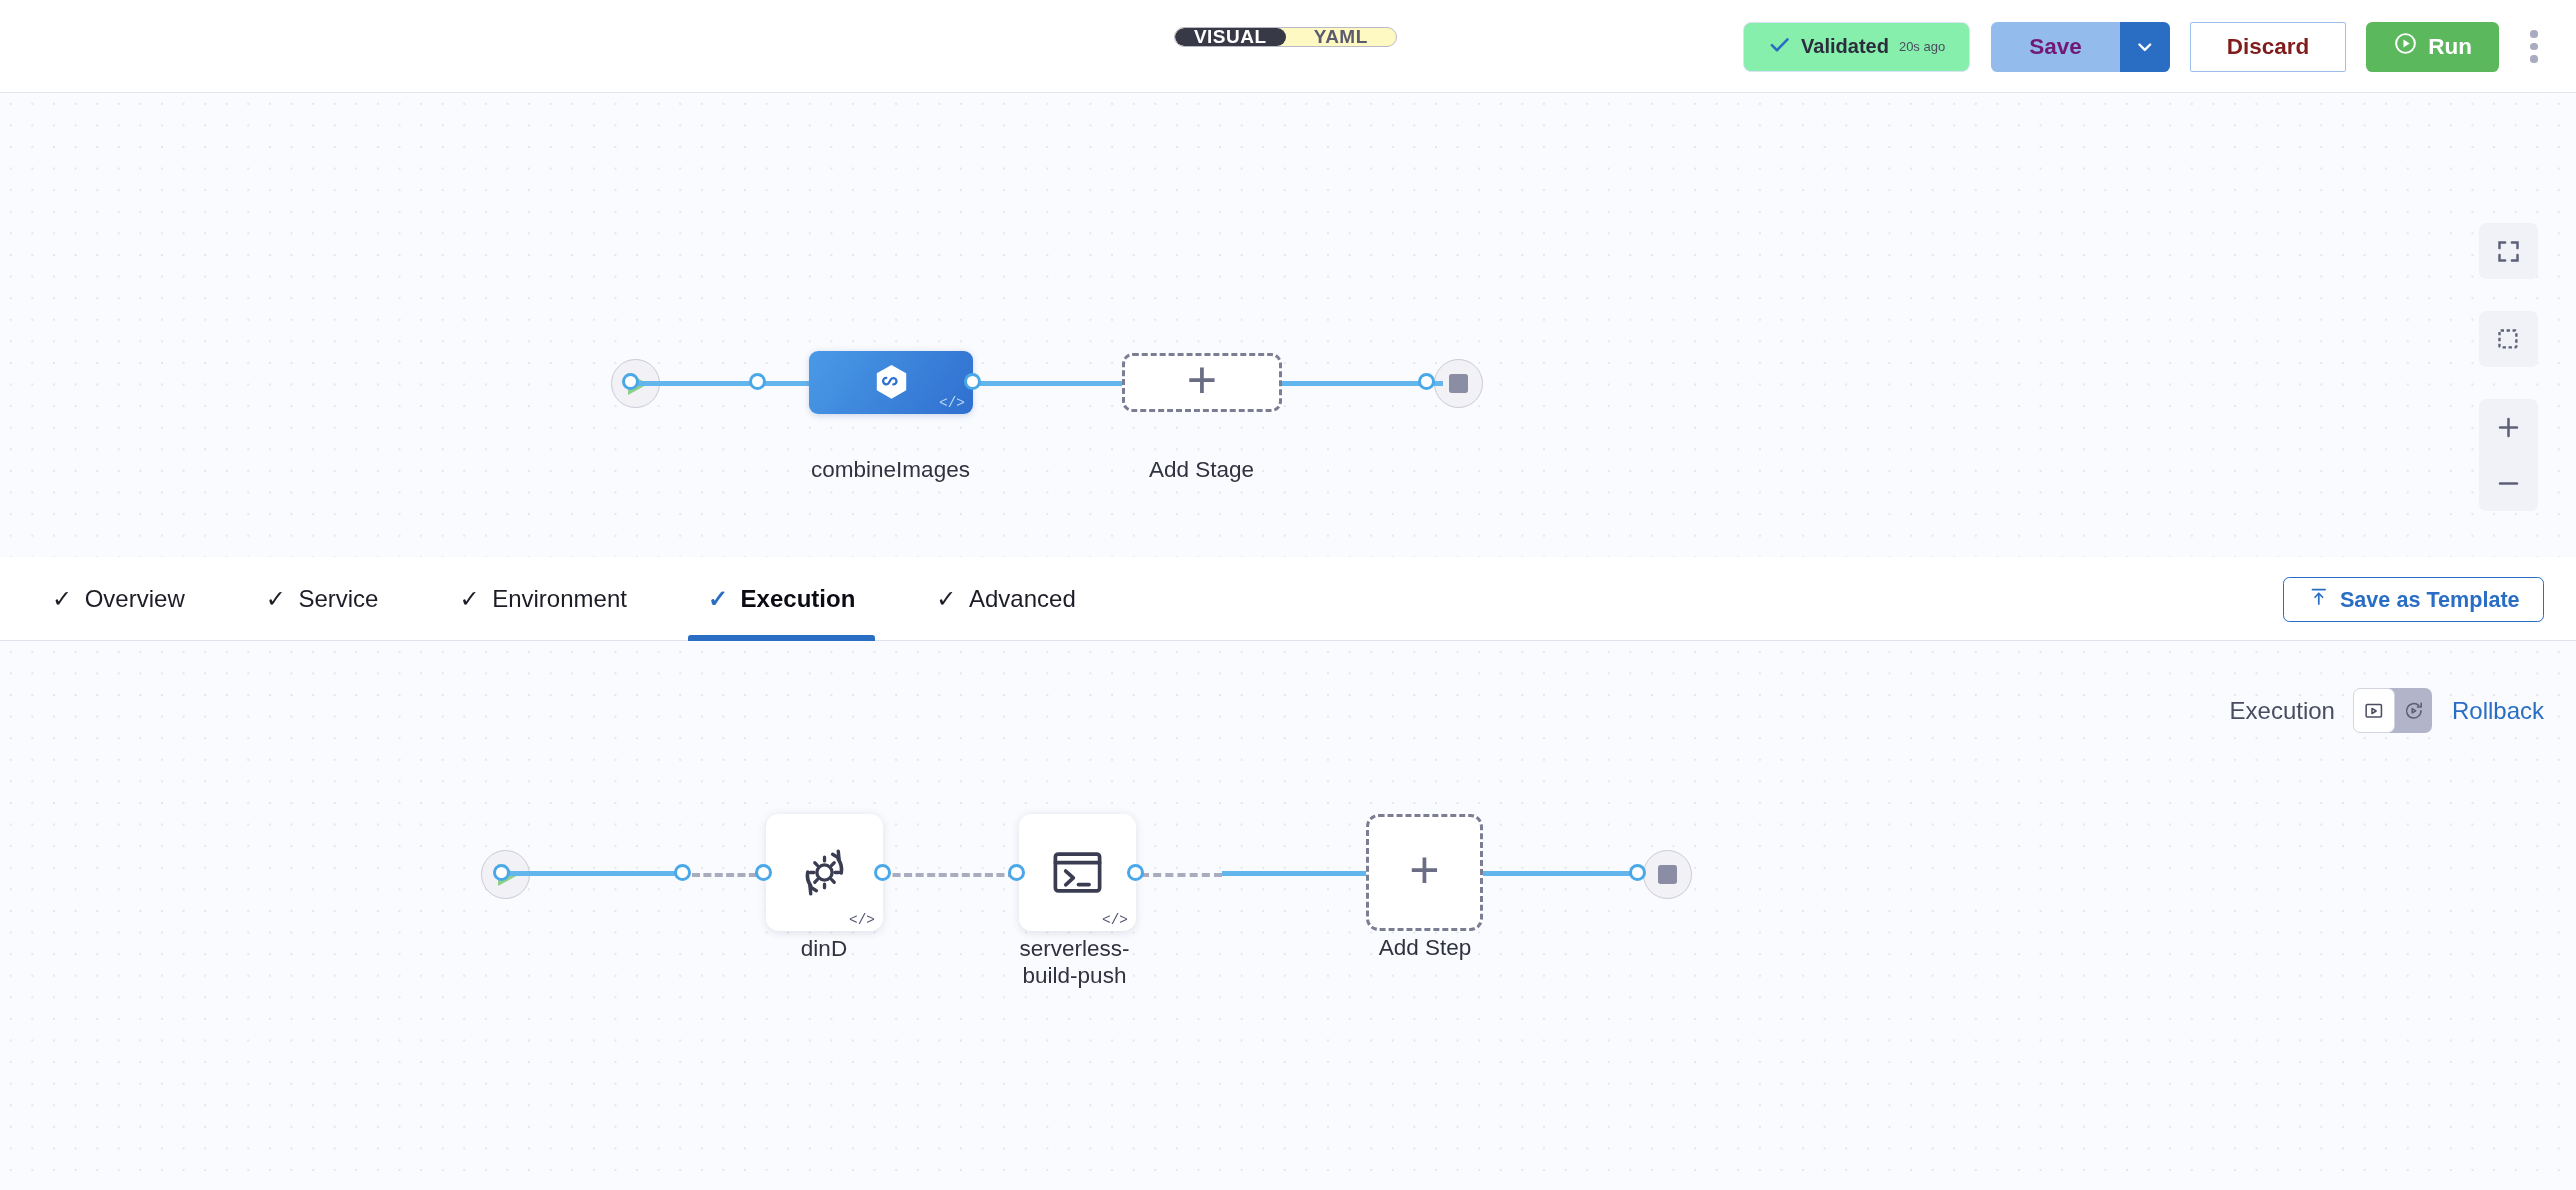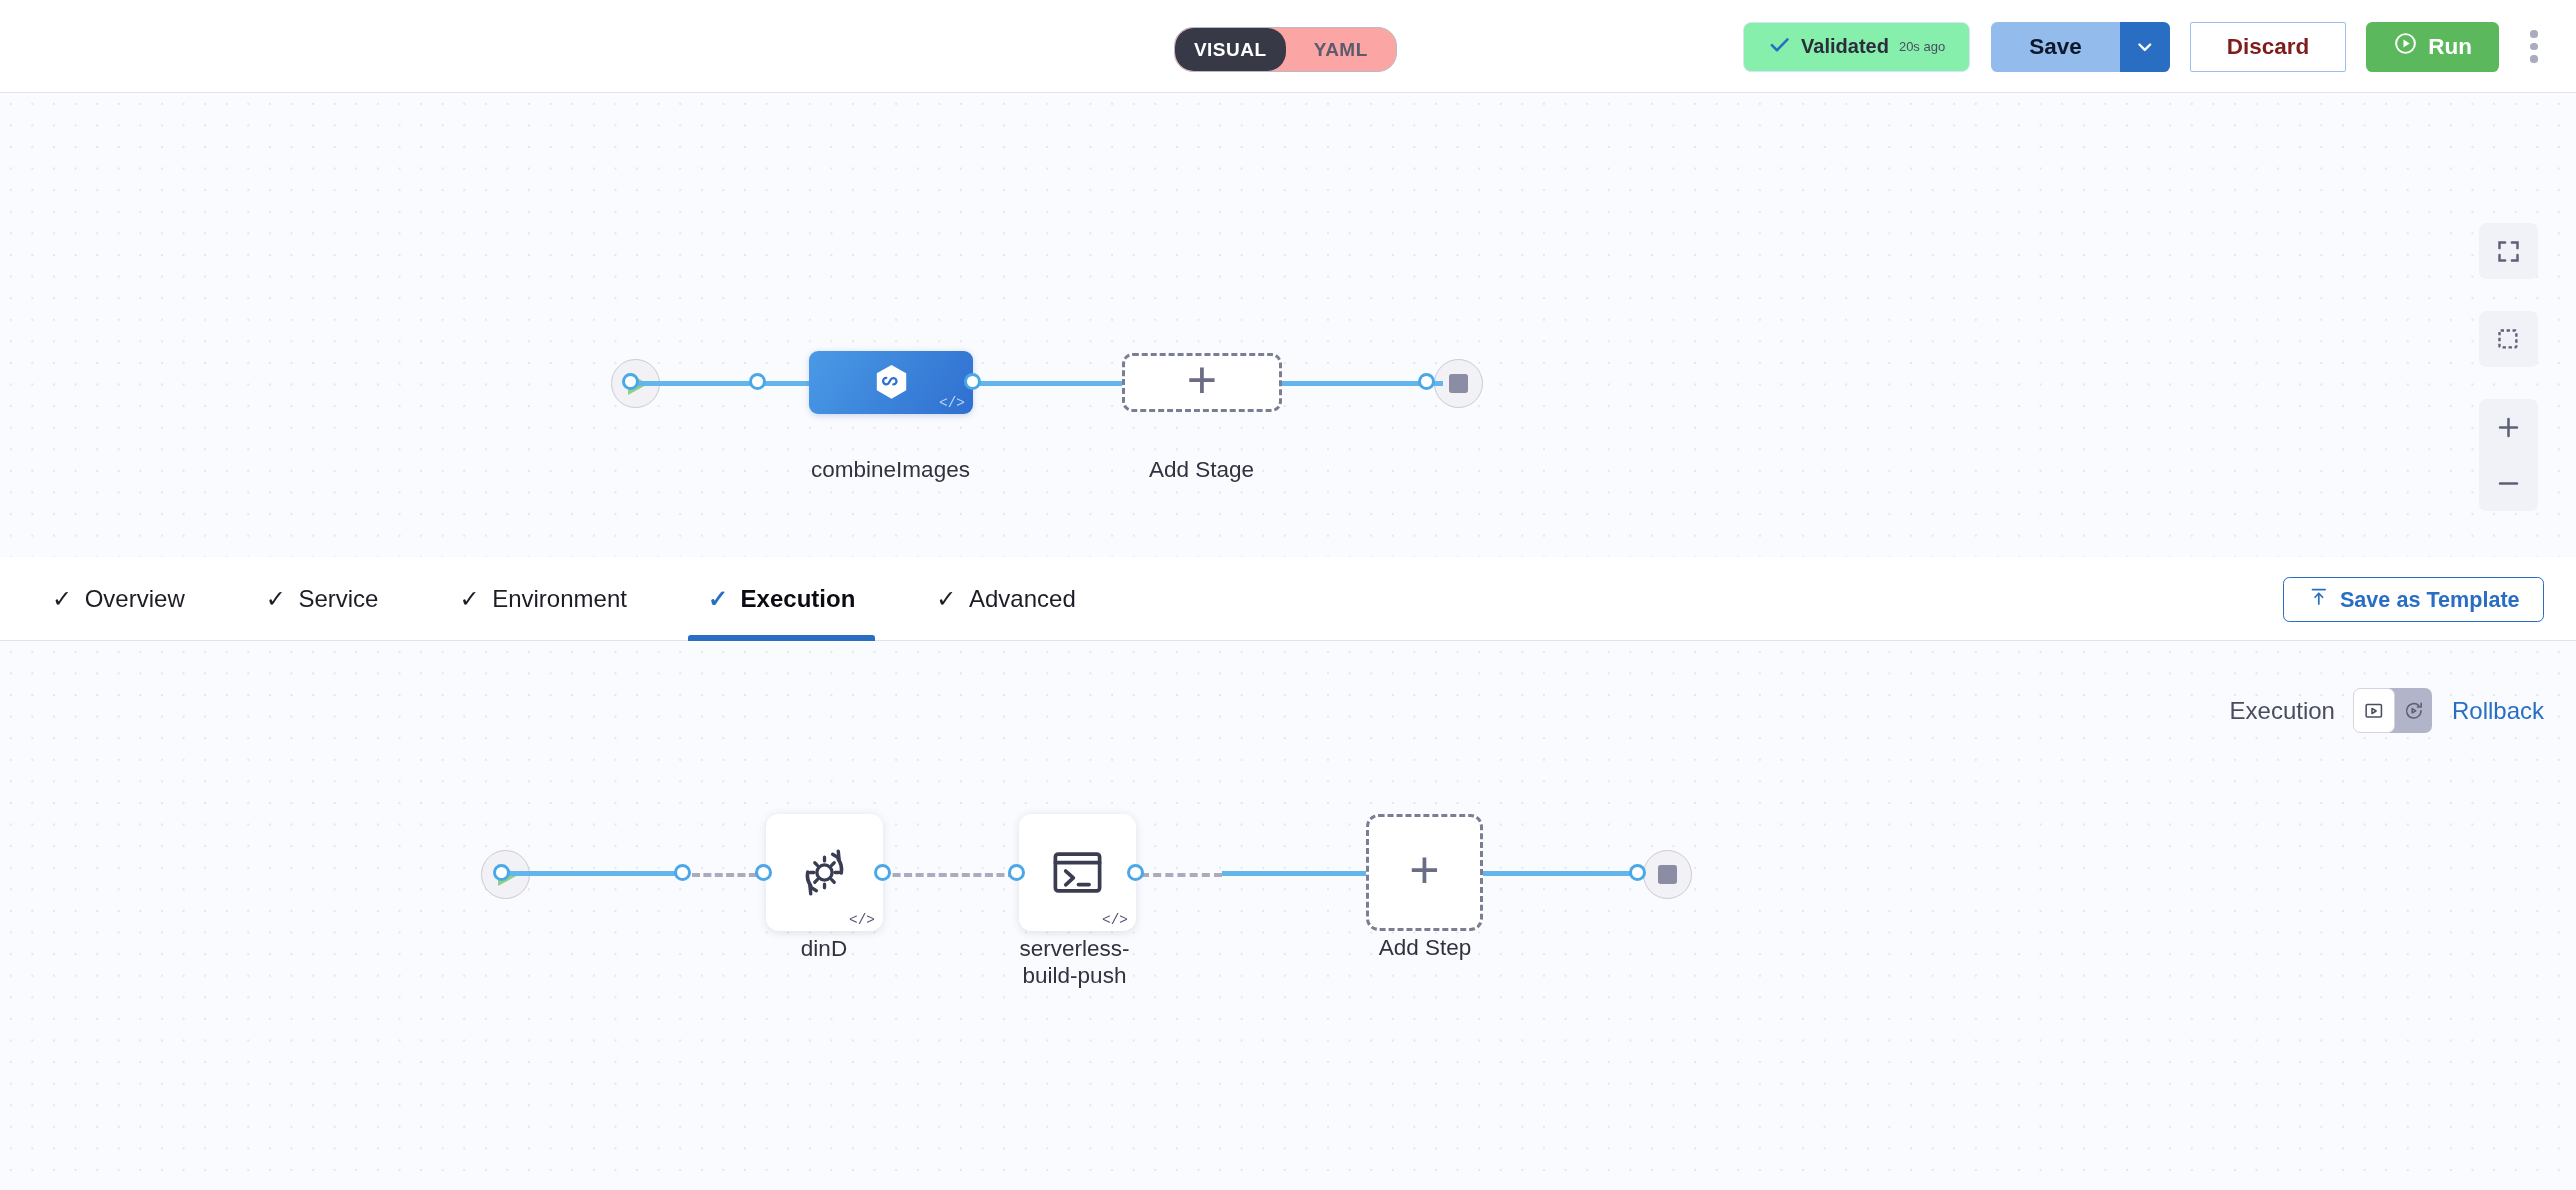--- a/index.html
+++ b/index.html
@@ -19,23 +19,23 @@
     display: flex; align-items: center;
   }
   .header-left { display: flex; align-items: center; padding-left: 29px; gap: 16px; }
   .pipeline-icon { width: 40px; height: 40px; display: flex; align-items: center; justify-content: center; }
   .page-title { font-size: 33px; font-weight: bold; color: #22222a; letter-spacing: -0.4px; white-space: nowrap; }
   .edit-pencil { width: 31px; height: 31px; display: flex; align-items: center; justify-content: center; cursor: pointer; }
 
   
   .mode-toggle {
     position: absolute; left: 1174px; top: 27px;
-    height: 45px; width: 223px;
+    height: 20px; width: 223px;
     border: 1.3px solid #b9bac6; border-radius: 19px;
-    display: flex; align-items: flex-start; background: #fca5a5; overflow: hidden;
+    display: flex; align-items: flex-start; background: #fef9c3; overflow: hidden;
   }
   .mode-opt {
     flex: 1; height: 100%; display: flex; align-items: center; justify-content: center;
     font-size: 19px; font-weight: bold; letter-spacing: 0.5px; color: #5a5c6e; cursor: pointer;
   }
   .mode-opt.active { background: #383946; color: #ffffff; border-radius: 19px; }
 
   
   .header-right {
     position: absolute; right: 0; top: 0; height: 93px;
@@ -45,21 +45,21 @@
     display: flex; align-items: center; gap: 10px;
     height: 50px; padding: 0 23.4px;
     border: 0.9px solid #d9e4f7; border-radius: 8px; background: #86efac;
     margin-right: 21.6px;
   }
   .validated-label { font-size: 20px; font-weight: bold; color: #2b2d3c; }
   .validated-time { font-size: 13px; color: #4a4d60; }
 
   .save-group { display: flex; height: 50px; margin-right: 20px; }
   .save-main {
-    background: #93bcec; color: #0f172a; font-size: 22.5px; font-weight: bold;
+    background: #93bcec; color: #701a75; font-size: 22.5px; font-weight: bold;
     padding: 0 38px; display: flex; align-items: center; justify-content: center;
     border-radius: 6.3px 0 0 6.3px; cursor: pointer;
   }
   .save-caret {
     background: #2a6ec4; width: 50px; border-radius: 0 6.3px 6.3px 0;
     display: flex; align-items: center; justify-content: center; cursor: pointer;
   }
   .discard-btn {
     height: 50px; padding: 0 36px; border: 0.9px solid #9cc0eb; border-radius: 2px;
     background: #ffffff; color: #7f1d1d; font-size: 22.5px; font-weight: bold;

